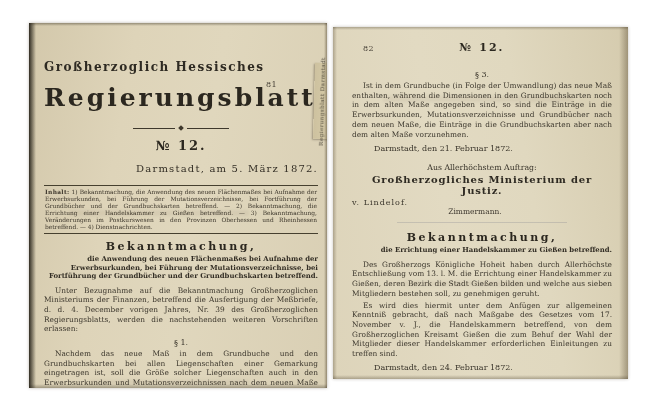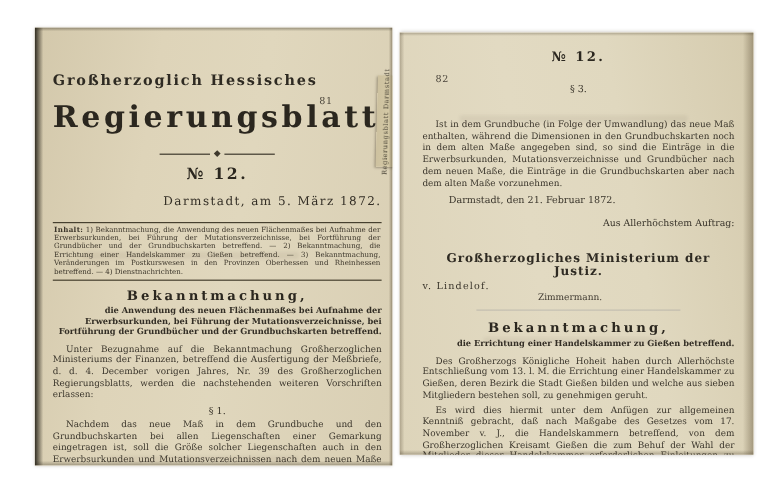--- a/index.html
+++ b/index.html
@@ -30,61 +30,61 @@
   .edge-r1{right:0;top:0;bottom:0;width:9px;background:linear-gradient(to left,rgba(70,55,30,.38),rgba(70,55,30,0));}
   .edge-r2{left:0;top:0;bottom:0;width:4px;background:linear-gradient(to right,rgba(60,48,28,.3),rgba(60,48,28,0));}
   .edge-r3{left:0;top:0;right:0;height:3px;background:linear-gradient(to bottom,rgba(50,40,22,.3),rgba(50,40,22,0));}
   .edge-r4{left:0;bottom:0;right:0;height:4px;background:linear-gradient(to top,rgba(50,40,22,.3),rgba(50,40,22,0));}
 
   .inner-l{position:relative;height:100%;padding:0 9px 0 15px;box-sizing:border-box;}
   .inner-r{position:relative;height:100%;padding:0 16px 0 19px;box-sizing:border-box;}
 
   .pagenum{position:absolute;font-size:8px;color:#4a443a;letter-spacing:.5px;}
   .pn-left{left:237px;top:20px;}
-  .pn-right{left:30px;top:20px;}
+  .pn-right{left:30px;top:3px;}
 
   .masthead1{margin-top:37px;text-align:left;font-size:12px;font-weight:bold;letter-spacing:1.5px;color:#2e2a22;}
   .masthead2{margin-top:9px;text-align:center;font-size:25px;font-weight:bold;letter-spacing:3px;color:#2b271f;}
   .divider{margin-top:14px;display:flex;align-items:center;justify-content:center;gap:4px;}
   .divider .line{width:42px;border-top:1px solid #3e382c;}
   .divider .diamond{width:4px;height:4px;background:#3e382c;transform:rotate(45deg);}
   .issue-no{margin-top:8px;text-align:center;font-size:13px;font-weight:bold;letter-spacing:2px;color:#2b271f;}
   .issue-no-r{margin-top:14px;text-align:center;font-size:11px;font-weight:bold;letter-spacing:2px;color:#2b271f;}
   .dateline-main{margin-top:10px;text-align:right;font-size:10px;letter-spacing:1.2px;color:#332e25;}
   .inhalt{
     margin-top:11px;border-top:1px solid #46402f;border-bottom:1px solid #46402f;
     padding:2px 1px;font-size:5.9px;line-height:7px;text-align:justify;color:#3b352a;
   }
   .inhalt b{letter-spacing:.3px;}
   .ann-heading{text-align:center;font-size:11px;font-weight:bold;letter-spacing:2.5px;color:#2b271f;}
   .ann-sub{text-align:right;font-size:6.9px;font-weight:bold;line-height:8.5px;color:#332e25;}
   .body-par{font-size:7.4px;line-height:9.7px;text-align:justify;text-indent:11px;color:#3a352b;}
   .sec-label{text-align:center;font-size:8px;color:#3a352b;}
   .dateline-small{font-size:8px;margin-left:22px;color:#3a352b;}
-  .auftrag{text-align:right;font-size:7.8px;color:#3a352b;}
+  .auftrag{text-align:center;font-size:7.8px;color:#3a352b;}
   .ministry{text-align:center;font-size:10px;font-weight:bold;letter-spacing:.8px;color:#2e2a22;}
   .signer{font-size:8px;letter-spacing:1px;color:#3a352b;}
   .countersign{text-align:center;font-size:7.5px;margin-right:14px;color:#3f3930;}
   .ghost-rule{width:170px;margin:6px auto 0 auto;border-top:1px solid rgba(70,80,110,.18);}
   .ghost{position:absolute;background:rgba(80,70,50,.07);filter:blur(1.5px);border-radius:2px;pointer-events:none;}
 
   .stamp-tab{
     position:absolute;right:-3px;top:3px;width:16px;height:76px;
     background:linear-gradient(to right,#cdc19f,#d7cca9);
     box-shadow:-1px 1px 2px rgba(40,30,15,.35);
     transform:rotate(1.5deg);
     display:flex;align-items:center;justify-content:center;
   }
   .stamp-text{
     writing-mode:vertical-rl;transform:rotate(180deg);
     font-size:5.5px;letter-spacing:.5px;color:rgba(45,40,30,.85);
     filter:blur(.4px);white-space:nowrap;
   }
 
-  .mt2{margin-top:2px;} .mt3{margin-top:20px;} .mt4{margin-top:4px;}
+  .mt2{margin-top:2px;} .mt3{margin-top:2px;} .mt4{margin-top:4px;}
   .mt5{margin-top:5px;} .mt6{margin-top:6px;} .mt7{margin-top:7px;}
   .mt8{margin-top:8px;} .mt10{margin-top:10px;}
   .mt16{margin-top:16px;}
 </style>
 </head>
 <body>
 
 <div class="page page-left">
   <div class="inner-l">
     <div class="pagenum pn-left">81</div>
@@ -139,20 +139,21 @@
     <div class="ministry mt3">Großherzogliches Ministerium der Justiz.</div>
     <div class="signer mt2">v. Lindelof.</div>
     <div class="countersign">Zimmermann.</div>
 
     <div class="ghost-rule"></div>
 
     <div class="ann-heading mt8">Bekanntmachung,</div>
     <div class="ann-sub mt2">die Errichtung einer Handelskammer zu Gießen betreffend.</div>
     <div class="body-par mt5">Des Großherzogs Königliche Hoheit haben durch Allerhöchste Entschließung vom 13. l. M. die Errichtung einer Handelskammer zu Gießen, deren Bezirk die Stadt Gießen bilden und welche aus sieben Mitgliedern bestehen soll, zu genehmigen geruht.</div>
     <div class="body-par mt2">Es wird dies hiermit unter dem Anfügen zur allgemeinen Kenntniß gebracht, daß nach Maßgabe des Gesetzes vom 17. November v. J., die Handelskammern betreffend, von dem Großherzoglichen Kreisamt Gießen die zum Behuf der Wahl der Mitglieder dieser Handelskammer erforderlichen Einleitungen zu treffen sind.</div>
+    <div class="dateline-small mt4">Darmstadt, den 24. Februar 1872.</div>
     <div class="ministry mt7">Großherzogliches Ministerium des Innern.</div>
 
   </div>
   <div class="edge edge-r1"></div>
   <div class="edge edge-r2"></div>
   <div class="edge edge-r3"></div>
   <div class="edge edge-r4"></div>
 </div>
 
 </body></html>

